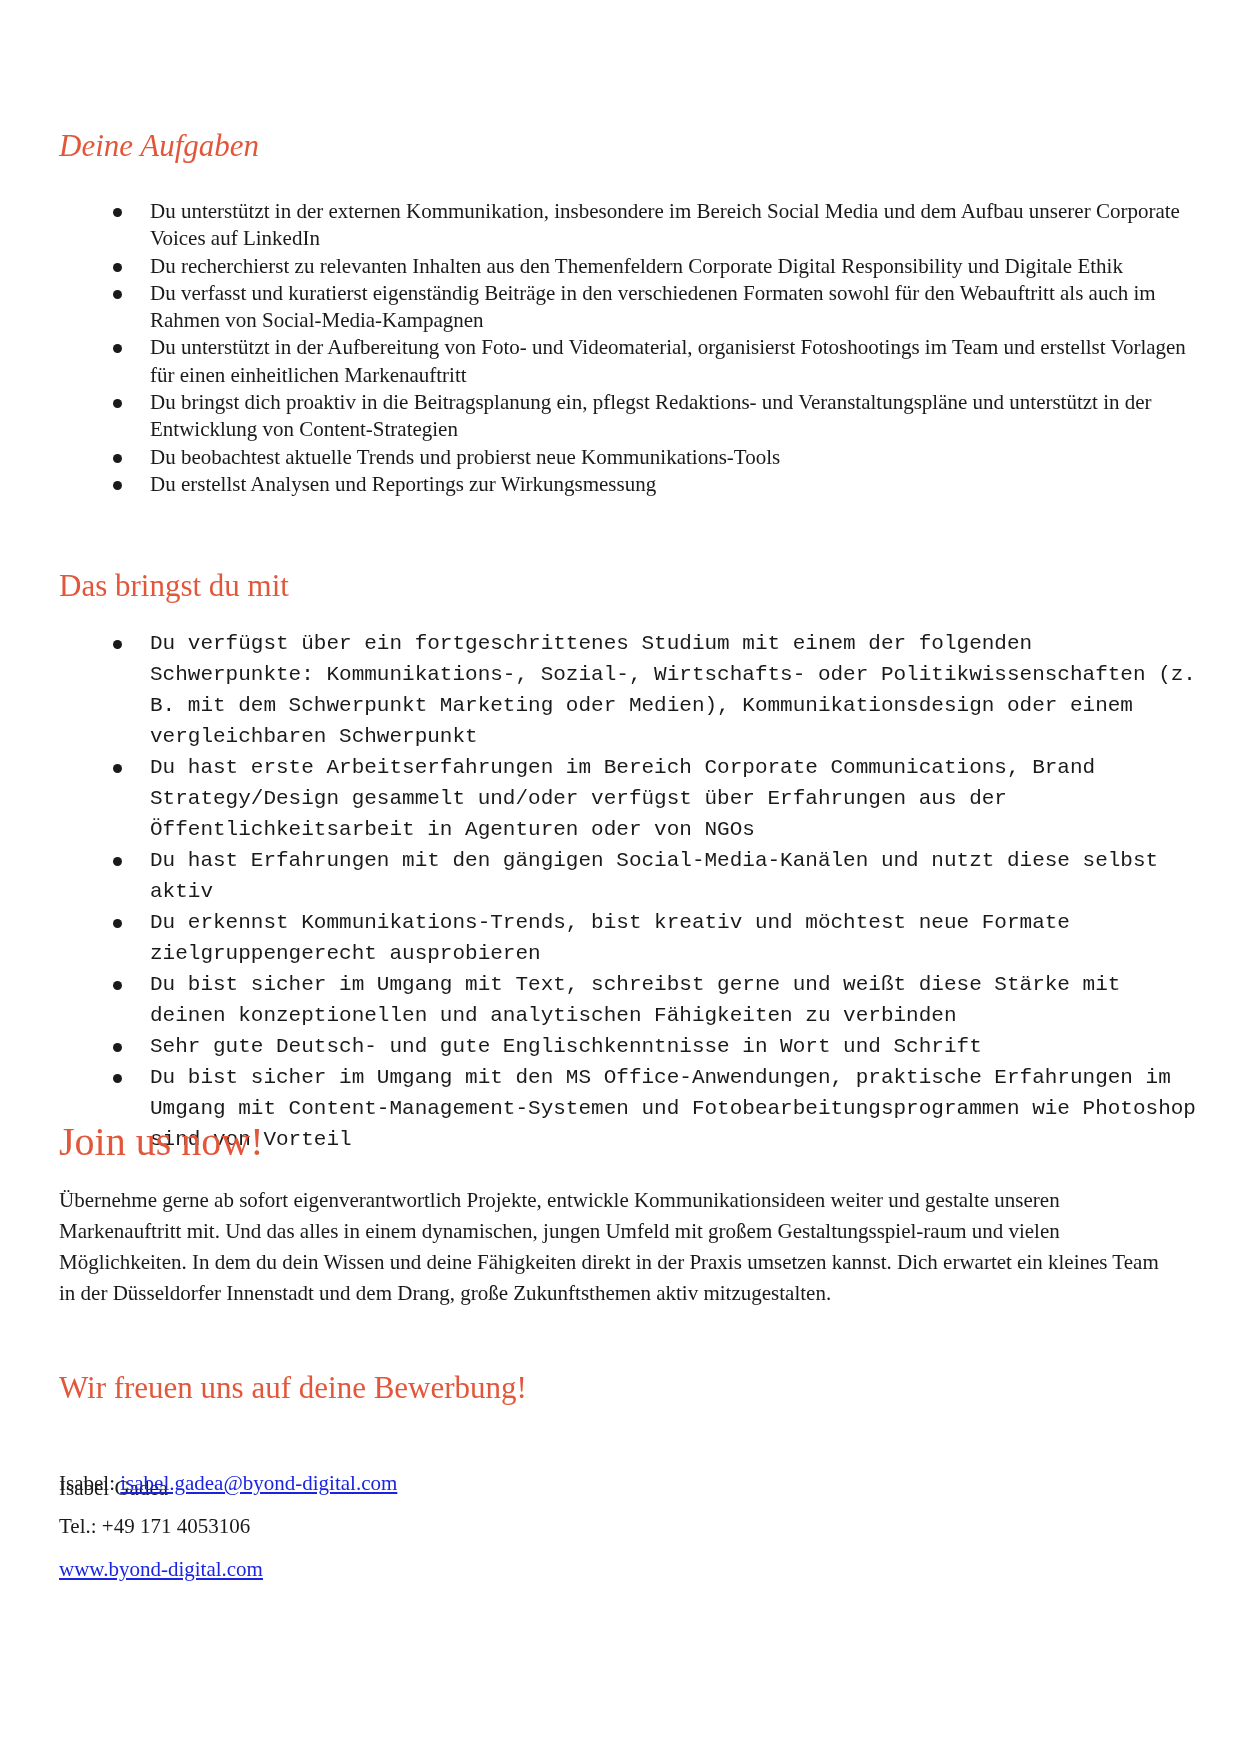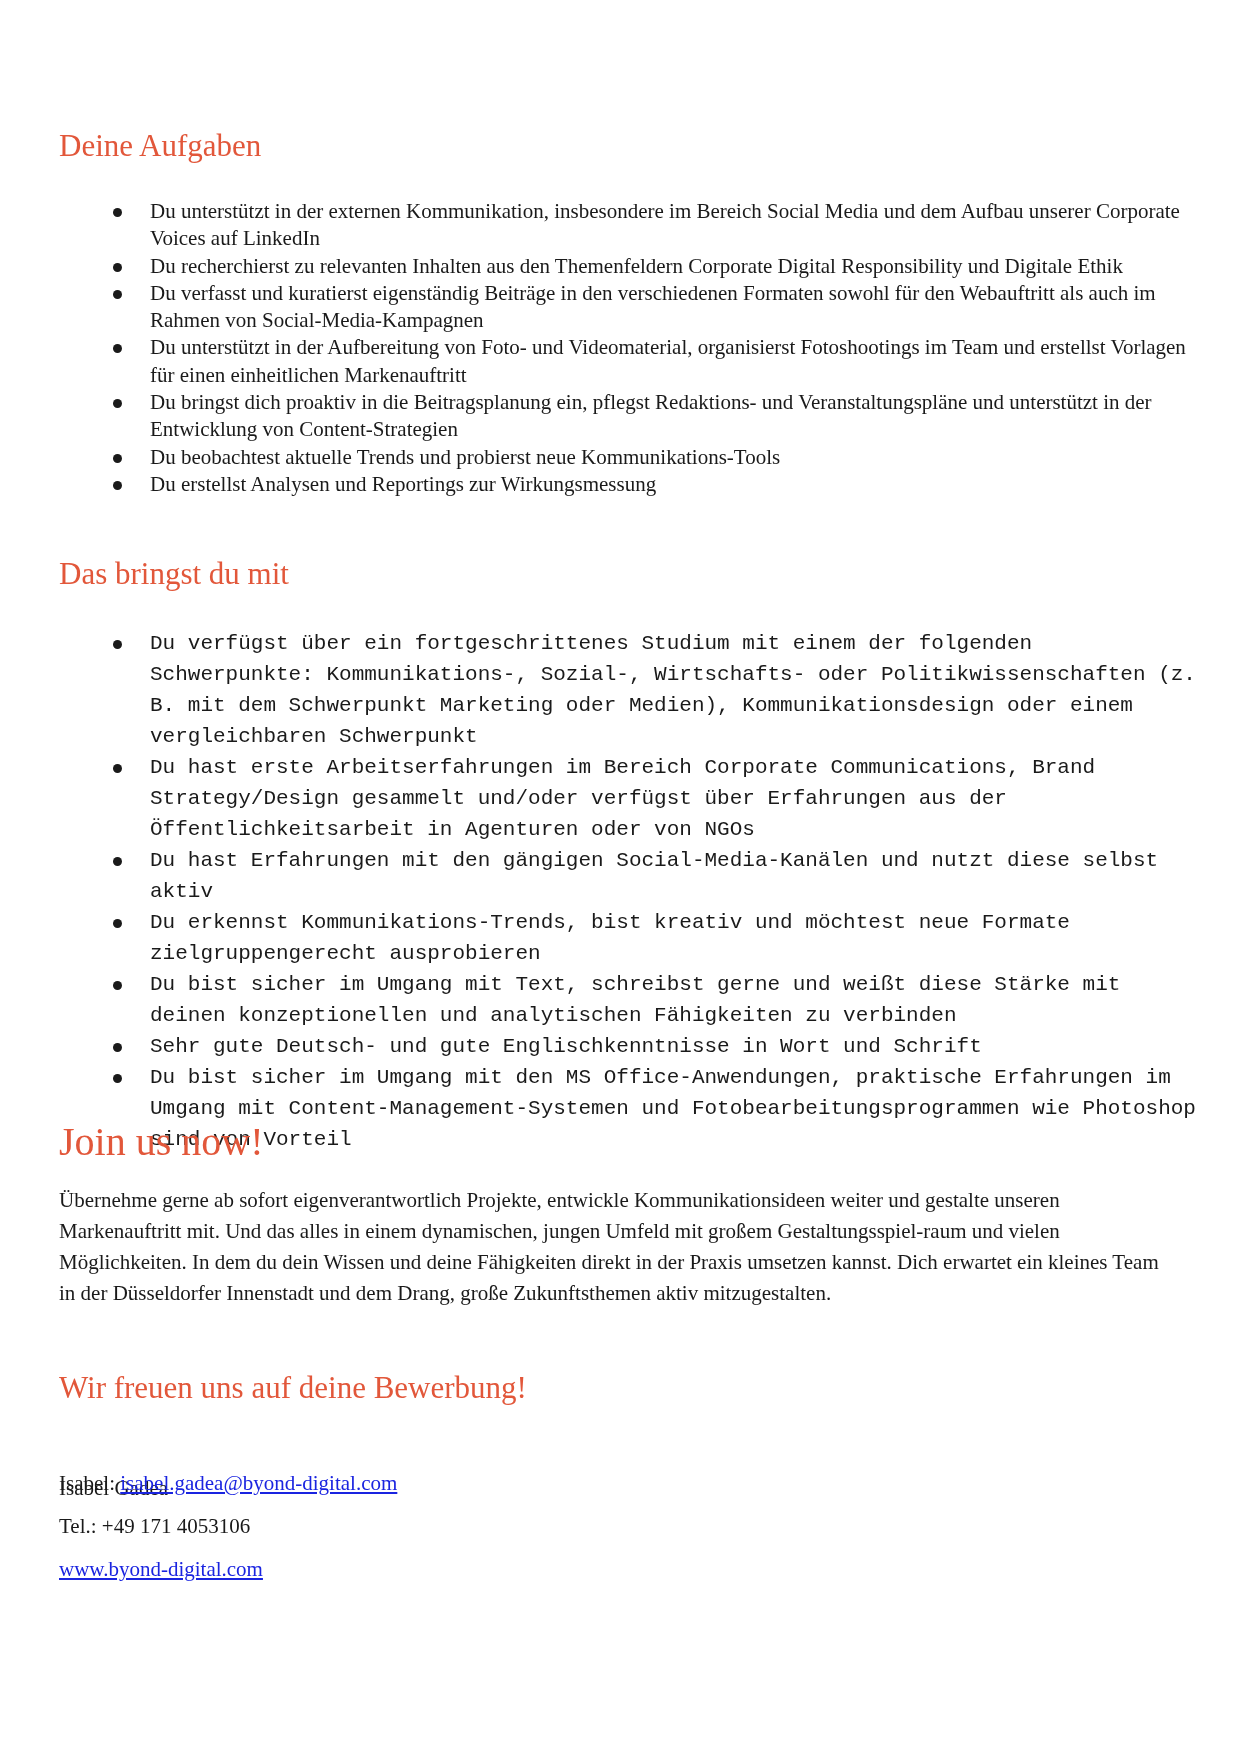--- a/index.html
+++ b/index.html
@@ -71,32 +71,32 @@
     margin: 0;
     white-space: nowrap;
   }
   a.link { color: #1a24e0; text-decoration: underline; }
 </style>
 </head>
 <body>
 
 <div class="page">
 
-  <h2 class="h2" style="top:128px;">Deine Aufgaben</h2>
+  <h2 class="h2" style="top:128px;font-style:italic;">Deine Aufgaben</h2>
   <ul class="bullets" id="list-aufgaben" style="top:182px;">
     <li><span class="dot"></span><span>Du unterstützt in der externen Kommunikation, insbesondere im Bereich Social Media und dem Aufbau unserer Corporate Voices auf LinkedIn</span></li>
     <li><span class="dot"></span><span>Du recherchierst zu relevanten Inhalten aus den Themenfeldern Corporate Digital Responsibility und Digitale Ethik</span></li>
     <li><span class="dot"></span><span>Du verfasst und kuratierst eigenständig Beiträge in den verschiedenen Formaten sowohl für den Webauftritt als auch im Rahmen von Social-Media-Kampagnen</span></li>
     <li><span class="dot"></span><span>Du unterstützt in der Aufbereitung von Foto- und Videomaterial, organisierst Fotoshootings im Team und erstellst Vorlagen für einen einheitlichen Markenauftritt</span></li>
     <li><span class="dot"></span><span>Du bringst dich proaktiv in die Beitragsplanung ein, pflegst Redaktions- und Veranstaltungspläne und unterstützt in der Entwicklung von Content-Strategien</span></li>
     <li><span class="dot"></span><span>Du beobachtest aktuelle Trends und probierst neue Kommunikations-Tools</span></li>
     <li><span class="dot"></span><span>Du erstellst Analysen und Reportings zur Wirkungsmessung</span></li>
   </ul>
 
-  <h2 class="h2" style="top:556px;text-align:right;">Das bringst du mit</h2>
+  <h2 class="h2" style="top:568px;text-align:right;">Das bringst du mit</h2>
   <ul class="bullets" id="list-bringst" style="top:612px;font-family:Liberation Mono, monospace;">
     <li><span class="dot"></span><span>Du verfügst über ein fortgeschrittenes Studium mit einem der folgenden Schwerpunkte: Kommunikations-, Sozial-, Wirtschafts- oder Politikwissenschaften (z. B. mit dem Schwerpunkt Marketing oder Medien), Kommunikationsdesign oder einem vergleichbaren Schwerpunkt</span></li>
     <li><span class="dot"></span><span>Du hast erste Arbeitserfahrungen im Bereich Corporate Communications, Brand Strategy/Design gesammelt und/oder verfügst über Erfahrungen aus der Öffentlichkeitsarbeit in Agenturen oder von NGOs</span></li>
     <li><span class="dot"></span><span>Du hast Erfahrungen mit den gängigen Social-Media-Kanälen und nutzt diese selbst aktiv</span></li>
     <li><span class="dot"></span><span>Du erkennst Kommunikations-Trends, bist kreativ und möchtest neue Formate zielgruppengerecht ausprobieren</span></li>
     <li><span class="dot"></span><span>Du bist sicher im Umgang mit Text, schreibst gerne und weißt diese Stärke mit deinen konzeptionellen und analytischen Fähigkeiten zu verbinden</span></li>
     <li><span class="dot"></span><span>Sehr gute Deutsch- und gute Englischkenntnisse in Wort und Schrift</span></li>
     <li><span class="dot"></span><span>Du bist sicher im Umgang mit den MS Office-Anwendungen, praktische Erfahrungen im Umgang mit Content-Management-Systemen und Fotobearbeitungsprogrammen wie Photoshop sind von Vorteil</span></li>
   </ul>
 

